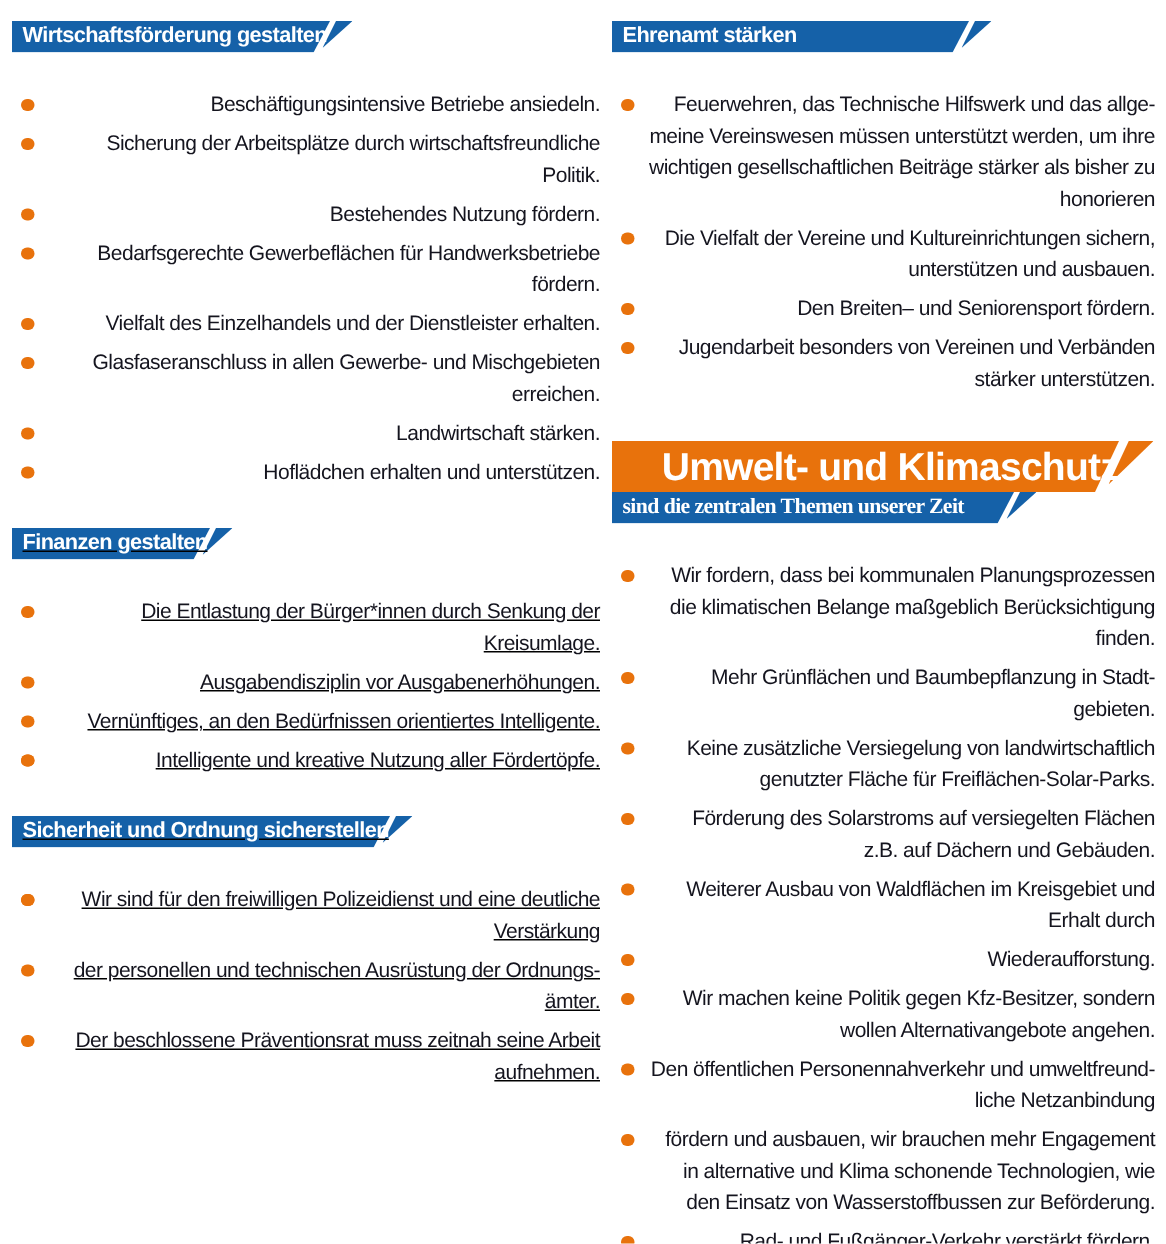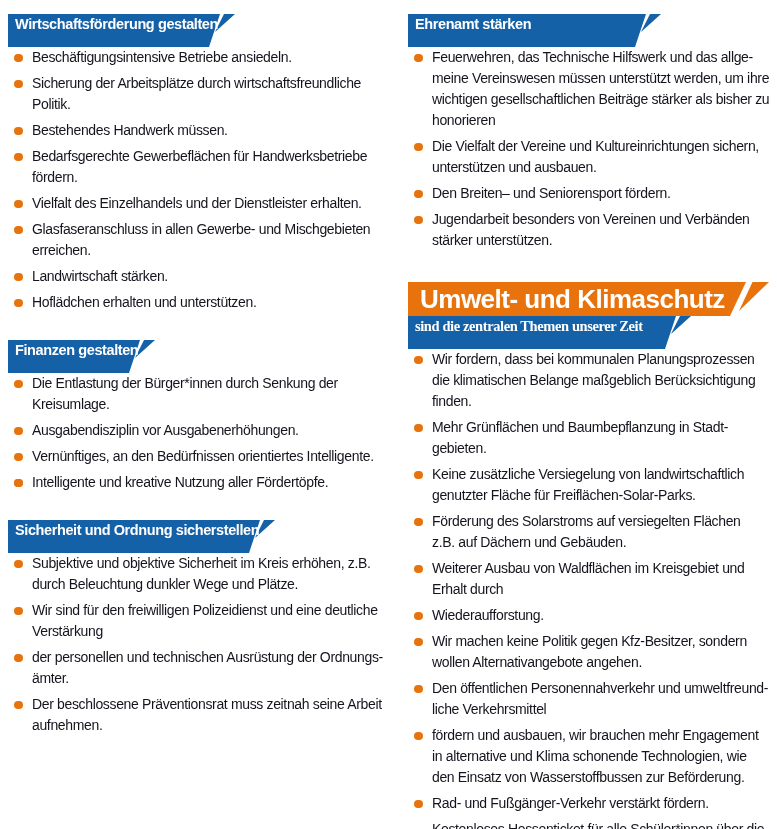--- a/index.html
+++ b/index.html
@@ -12,63 +12,63 @@
   .page {
     box-sizing:border-box;
     display:flex;
     padding:14px 7px 0 8px;
     width:777px;
   }
   .col-left  { width:392px; margin-right:8px; flex:none; }
   .col-right { width:362px; flex:none; }
 
   
-  .banner { position:relative; height:33px; --c:#1561a8; }
+  .banner { position:relative; height:21px; --c:#1561a8; }
   .banner::before {
     content:""; position:absolute; inset:0; background:var(--c);
     clip-path:polygon(0 0, 100% 0, calc(100% - 11px) 100%, 0 100%);
   }
   .banner::after {  
     content:""; position:absolute; top:0; left:calc(100% - 5px);
     width:20px; height:18px; background:var(--c);
     clip-path:polygon(45% 0, 100% 0, 0 100%);
   }
   .banner .label {
     position:relative; z-index:1; display:block;
     padding-left:7px; line-height:21px;
     color:#ffffff; font-weight:bold; font-size:14.5px;
     letter-spacing:-0.4px; white-space:nowrap;
   }
   .banner.orange { --c:#e8720c; height:34px; }
   .banner.orange::before { clip-path:polygon(0 0, 100% 0, calc(100% - 16px) 100%, 0 100%); }
   .banner.orange::after { left:calc(100% - 7px); width:30px; height:29px; }
-  .banner.orange .label { line-height:34px; font-size:26px; letter-spacing:-0.5px; padding-left:12px; }
+  .banner.orange .label { line-height:34px; font-size:26px; letter-spacing:-0.5px; padding-left:12px;text-align:right; }
 
   .w-wirtschaft { width:212px; }
   .w-finanzen   { width:132px; }
   .w-sicherheit { width:252px;margin-top:12px; }
   .w-ehrenamt   { width:238px; }
   .w-umwelt     { width:338px; }
   .w-umweltsub  { width:268px; margin-top:0;font-family:Liberation Serif, serif; }
 
   
-  ul.items { list-style:none; margin:0 0 0 0; padding:0; }
+  ul.items { list-style:none; margin:24px 0 0 0; padding:0;text-align:right; }
   ul.items li {
     position:relative; padding-left:24px; margin-bottom:5px;
     font-size:14px; line-height:21px; letter-spacing:-0.35px;
     color:#14141e;
   }
   ul.items li .dot {
     position:absolute; left:6px; top:6.5px;
     width:8.5px; height:8.5px; border-radius:50%;
     background:#e8720c;
   }
   ul.items li .txt { white-space:pre-line; }
 
-  .section-gap   { margin-top:27px; }
+  .section-gap   { margin-top:27px;text-decoration:underline; }
   .section-gap-r { margin-top:31px; }
 </style>
 </head>
 <body>
 
 <div class="page">
 
   <div class="col-left">
 
     <div class="section">
@@ -81,21 +81,21 @@
             <span class="dot"></span>
             <span class="txt">Beschäftigungsintensive Betriebe ansiedeln.</span>
           </li>
           <li>
             <span class="dot"></span>
             <span class="txt">Sicherung der Arbeitsplätze durch wirtschaftsfreundliche
 Politik.</span>
           </li>
           <li>
             <span class="dot"></span>
-            <span class="txt">Bestehendes Handwerk müssen.</span>
+            <span class="txt">Bestehendes Nutzung fördern.</span>
           </li>
           <li>
             <span class="dot"></span>
             <span class="txt">Bedarfsgerechte Gewerbeflächen für Handwerksbetriebe
 fördern.</span>
           </li>
           <li>
             <span class="dot"></span>
             <span class="txt">Vielfalt des Einzelhandels und der Dienstleister erhalten.</span>
           </li>
@@ -145,22 +145,20 @@
     </div>
 
     <div class="section section-gap">
       <div class="banner w-sicherheit">
         <span class="label">Sicherheit und Ordnung sicherstellen</span>
       </div>
       <ul class="items">
 
       <li>
             <span class="dot"></span>
-            <span class="txt">Subjektive und objektive Sicherheit im Kreis erhöhen, z.B.
-durch Beleuchtung dunkler Wege und Plätze.</span>
           </li>
           <li>
             <span class="dot"></span>
             <span class="txt">Wir sind für den freiwilligen Polizeidienst und eine deutliche
 Verstärkung</span>
           </li>
           <li>
             <span class="dot"></span>
             <span class="txt">der personellen und technischen Ausrüstung der Ordnungs-
 ämter.</span>
@@ -247,21 +245,21 @@
             <span class="txt">Wiederaufforstung.</span>
           </li>
           <li>
             <span class="dot"></span>
             <span class="txt">Wir machen keine Politik gegen Kfz-Besitzer, sondern
 wollen Alternativangebote angehen.</span>
           </li>
           <li>
             <span class="dot"></span>
             <span class="txt">Den öffentlichen Personennahverkehr und umweltfreund-
-liche Verkehrsmittel</span>
+liche Netzanbindung</span>
           </li>
           <li>
             <span class="dot"></span>
             <span class="txt">fördern und ausbauen, wir brauchen mehr Engagement
 in alternative und Klima schonende Technologien, wie
 den Einsatz von Wasserstoffbussen zur Beförderung.</span>
           </li>
           <li>
             <span class="dot"></span>
             <span class="txt">Rad- und Fußgänger-Verkehr verstärkt fördern.</span>

